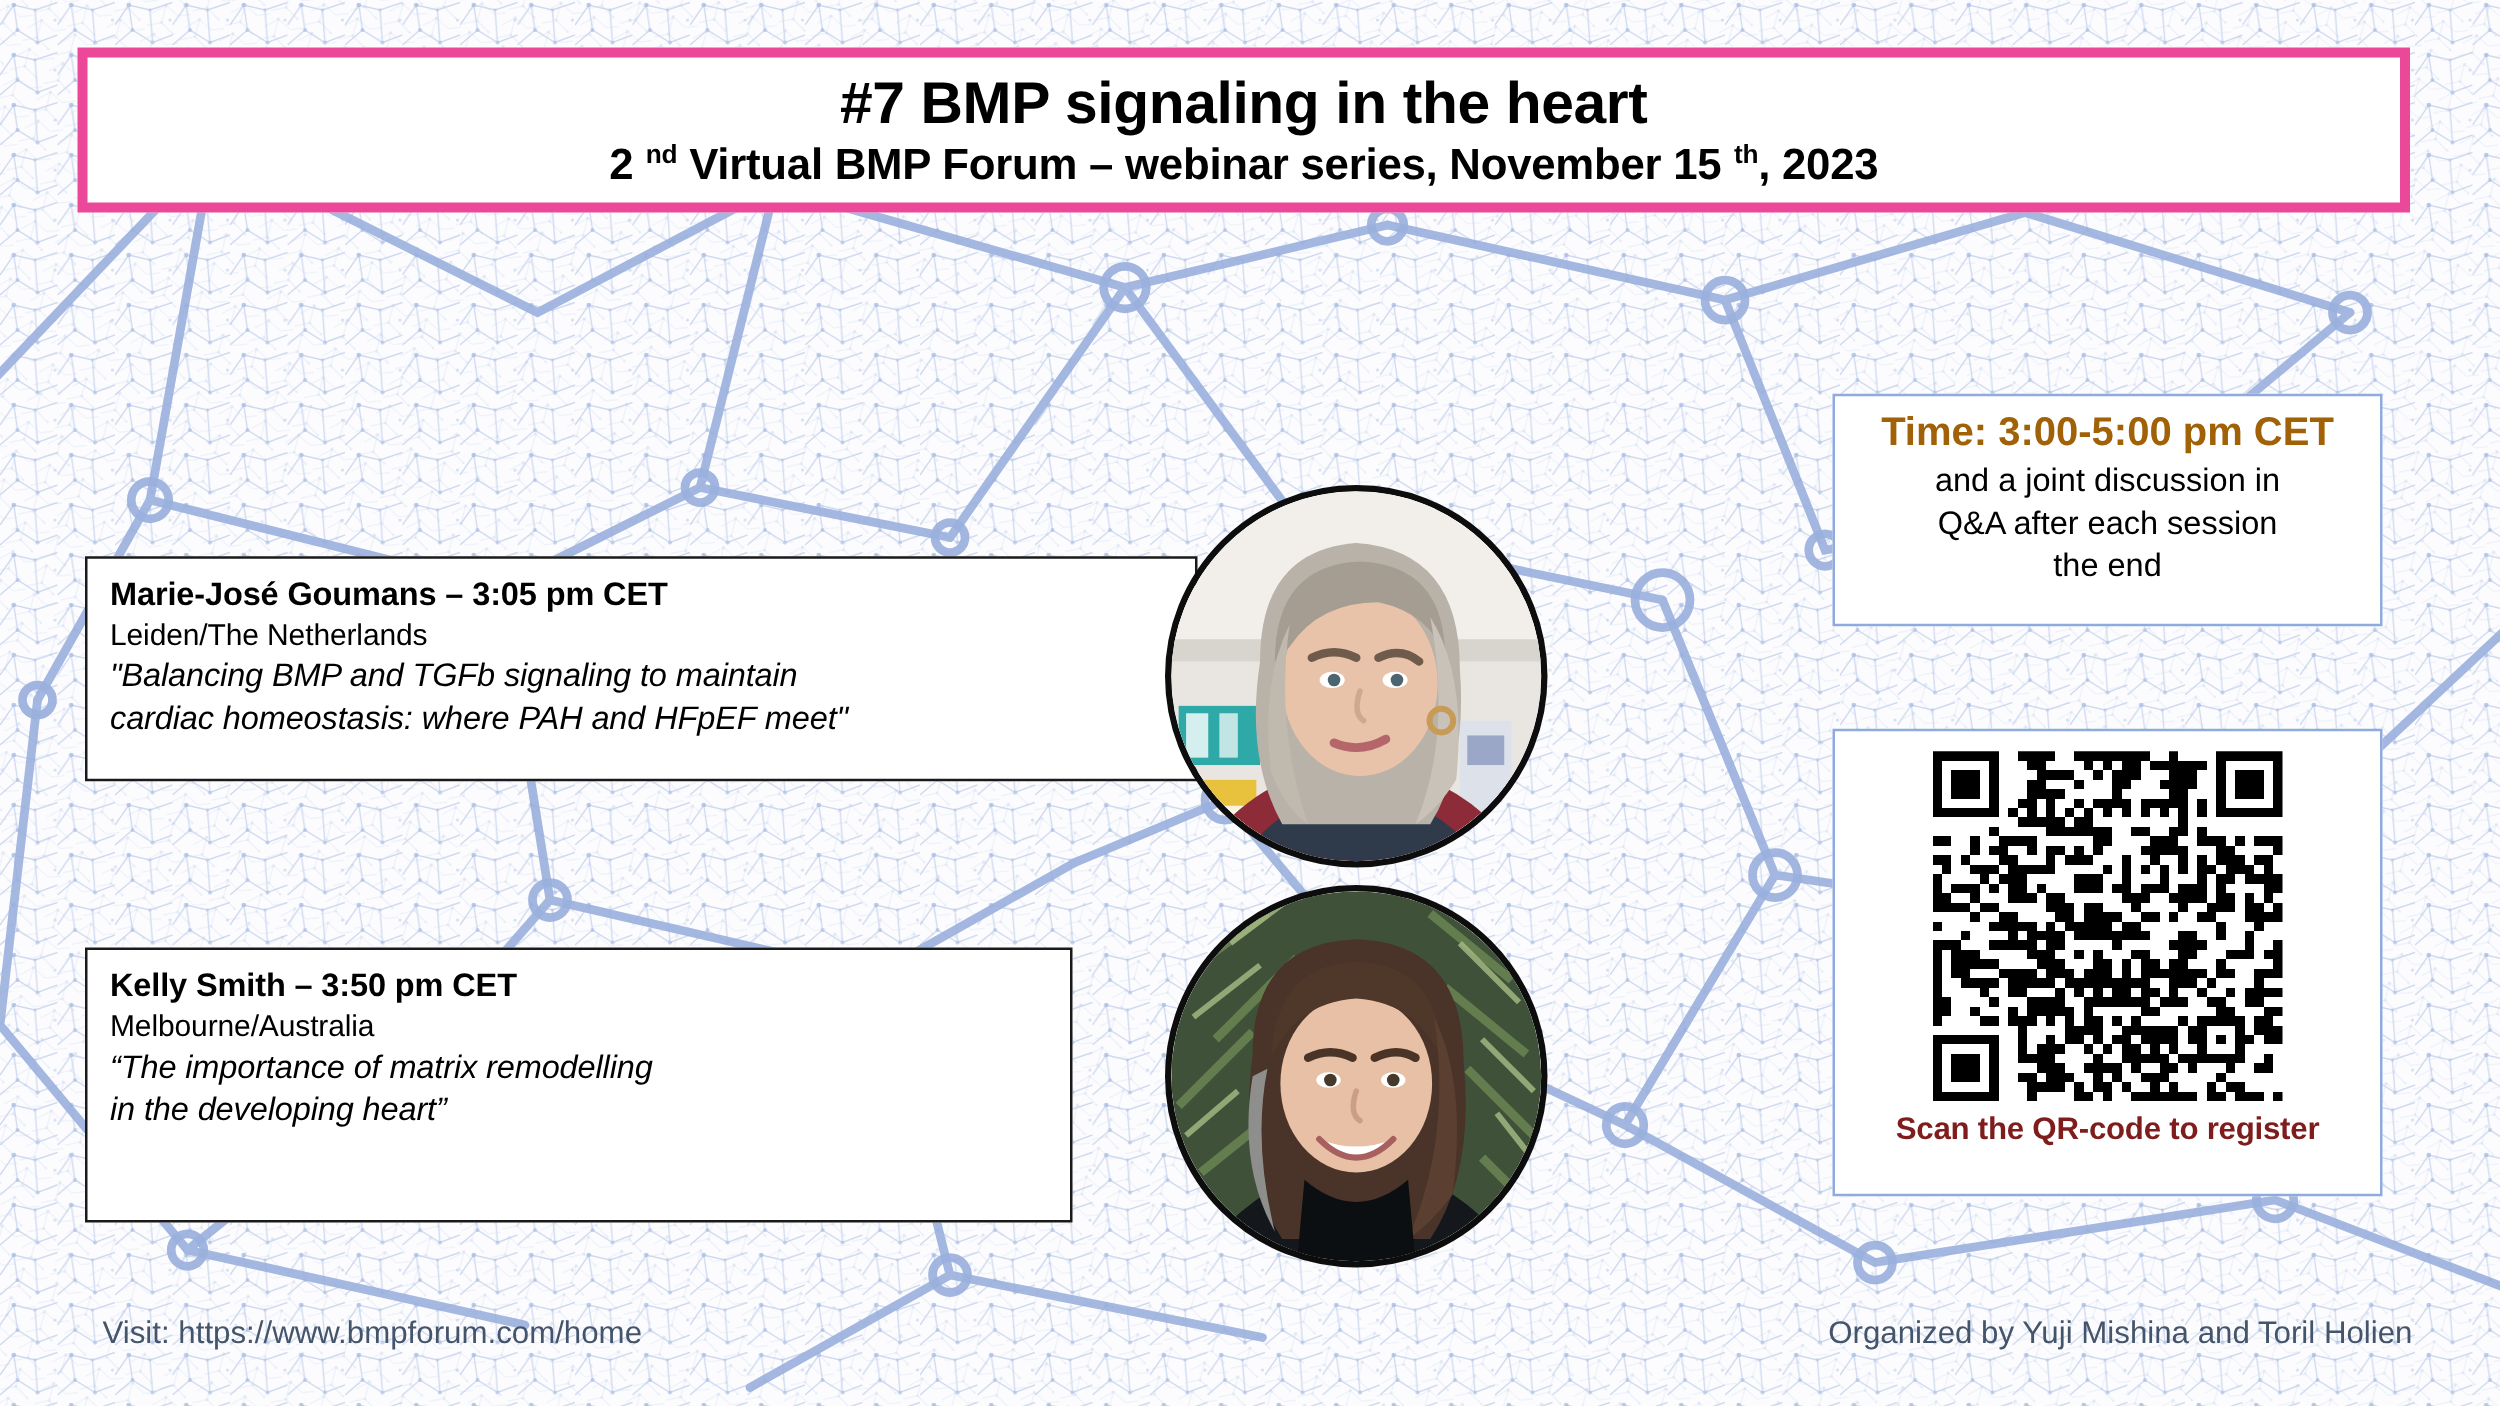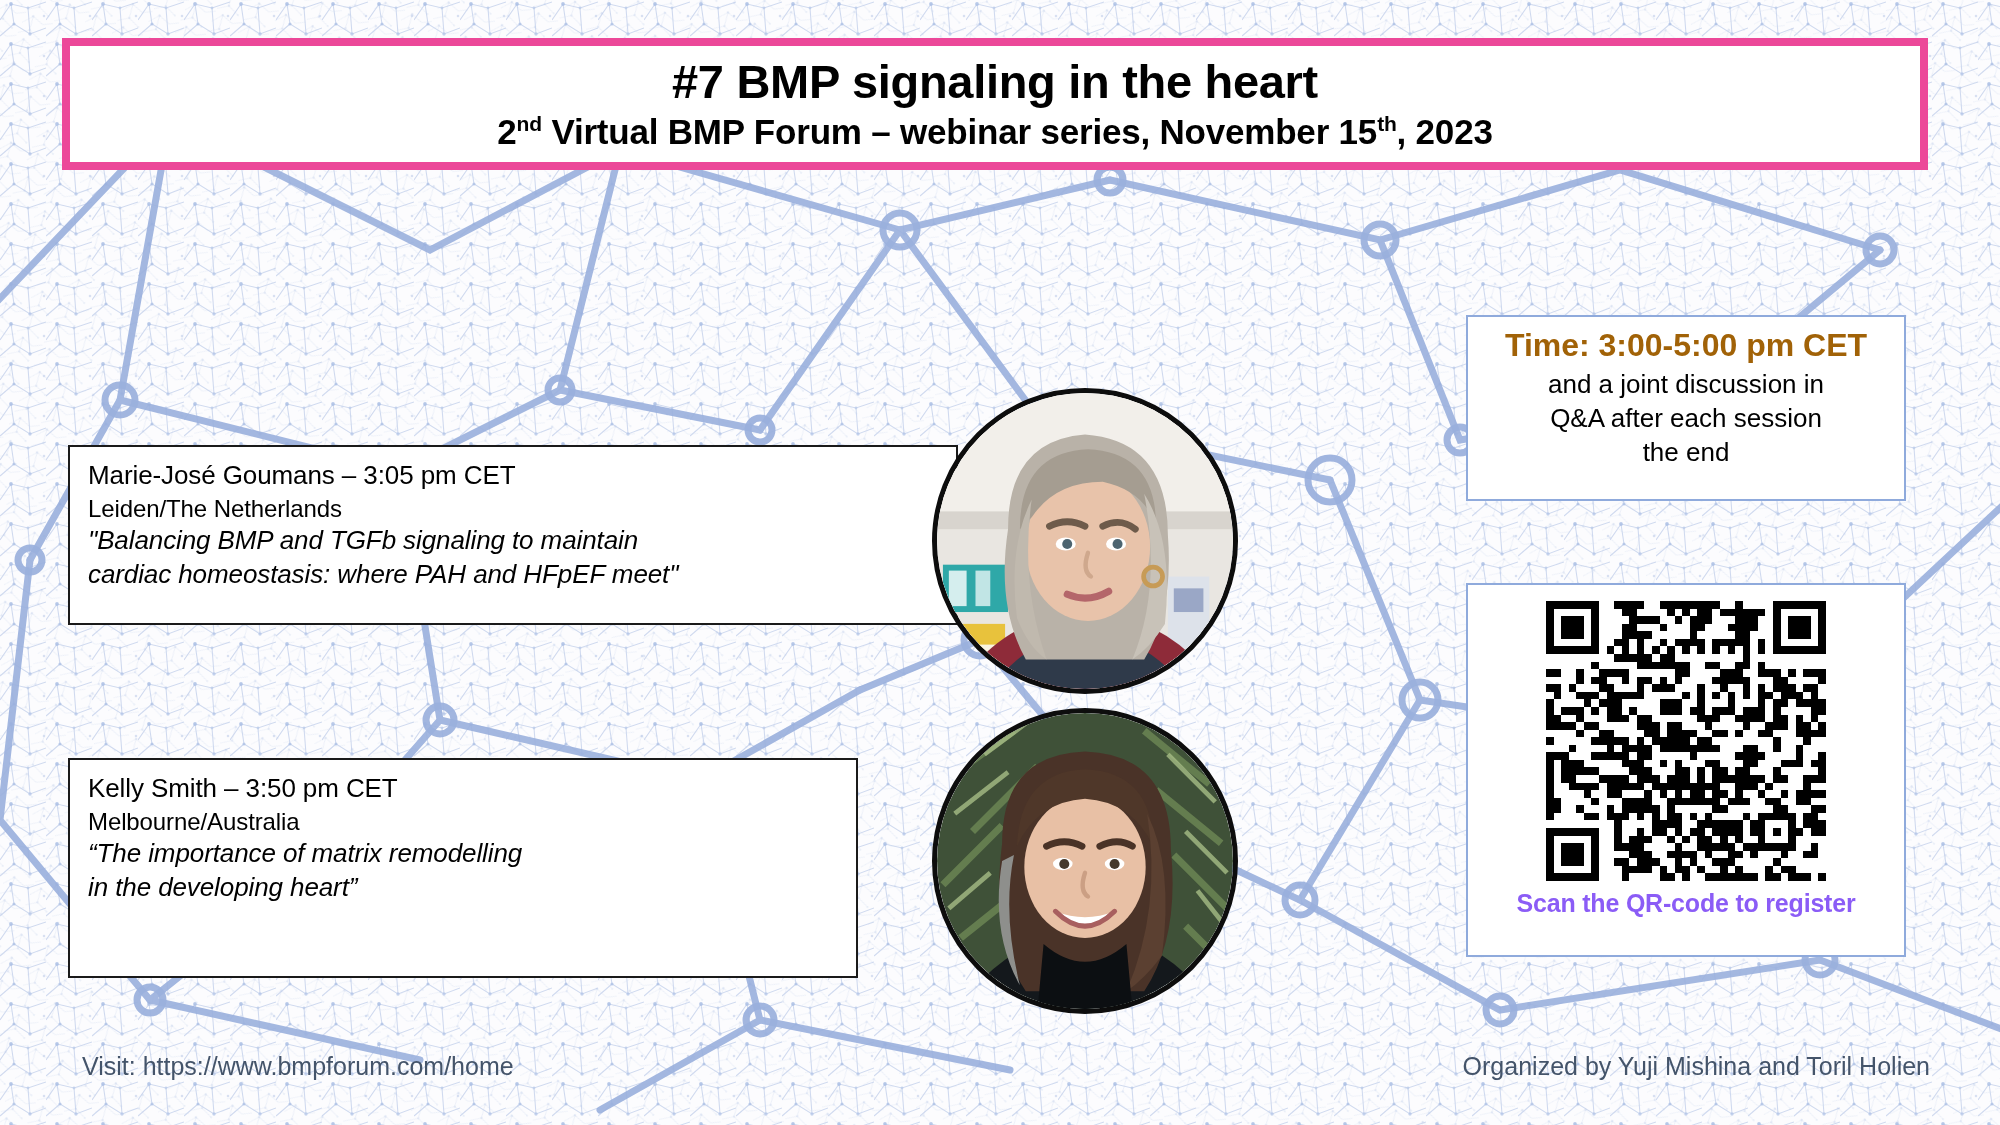--- a/index.html
+++ b/index.html
@@ -36,21 +36,21 @@
   #title-main{
     font-size:47px;font-weight:bold;color:#000;
     letter-spacing:-0.3px;line-height:1.12;
     white-space:nowrap;
   }
   #title-sub{
     font-size:35px;font-weight:bold;color:#000;
     letter-spacing:-0.2px;line-height:1.15;margin-top:3px;
     white-space:nowrap;
   }
-  sup{font-size:0.6em;vertical-align:super;line-height:0;}
+  sup{font-size:0.6em;vertical-align:super;line-height:0;margin-left:10px;}
 
   
   .card{
     position:absolute;
     background:#ffffff;
     box-sizing:border-box;
     z-index:4;
   }
   .card.thin{border:2px solid #1a1a1a;}
   .card.blue{border:2px solid #8faadc;}
@@ -63,21 +63,21 @@
   #chair-text{
     font-size:26px;font-weight:bold;color:#000;
     padding-left:18px;letter-spacing:-0.1px;
   }
 
   
   #speaker1-box{left:68px;top:445px;width:890px;height:180px;}
   #speaker2-box{left:68px;top:758px;width:790px;height:220px;}
   .sp-inner{padding:12px 0 0 18px;}
   .sp-name{
-    font-size:26px;font-weight:normal;color:#000;
+    font-size:26px;font-weight:bold;color:#000;
     line-height:1.30;letter-spacing:-0.1px;white-space:nowrap;
   }
   .sp-place{
     font-size:24px;font-weight:normal;color:#000;
     line-height:1.30;letter-spacing:-0.1px;white-space:nowrap;
   }
   .sp-talk{
     font-size:26px;font-style:italic;color:#000;
     line-height:1.30;letter-spacing:-0.1px;white-space:nowrap;
   }
@@ -94,21 +94,21 @@
     font-size:26px;font-weight:normal;color:#000;line-height:1.31;
   }
   #qr-box{
     left:1466px;top:583px;width:440px;height:374px;
     display:flex;flex-direction:column;
     align-items:center;justify-content:flex-start;
   }
   #qr-wrap{margin-top:16px;width:280px;height:280px;}
   #qr-wrap svg{display:block;width:280px;height:280px;}
   #qr-caption{
-    font-size:25px;font-weight:bold;color:#8b5cf6;
+    font-size:25px;font-weight:bold;color:#7f1d1d;
     margin-top:8px;letter-spacing:-0.2px;
   }
 
   
   .photo{
     position:absolute;border-radius:50%;
     border:5px solid #0d0d0d;box-sizing:border-box;
     overflow:hidden;z-index:6;
   }
   #photo1{left:932px;top:388px;width:306px;height:306px;}

